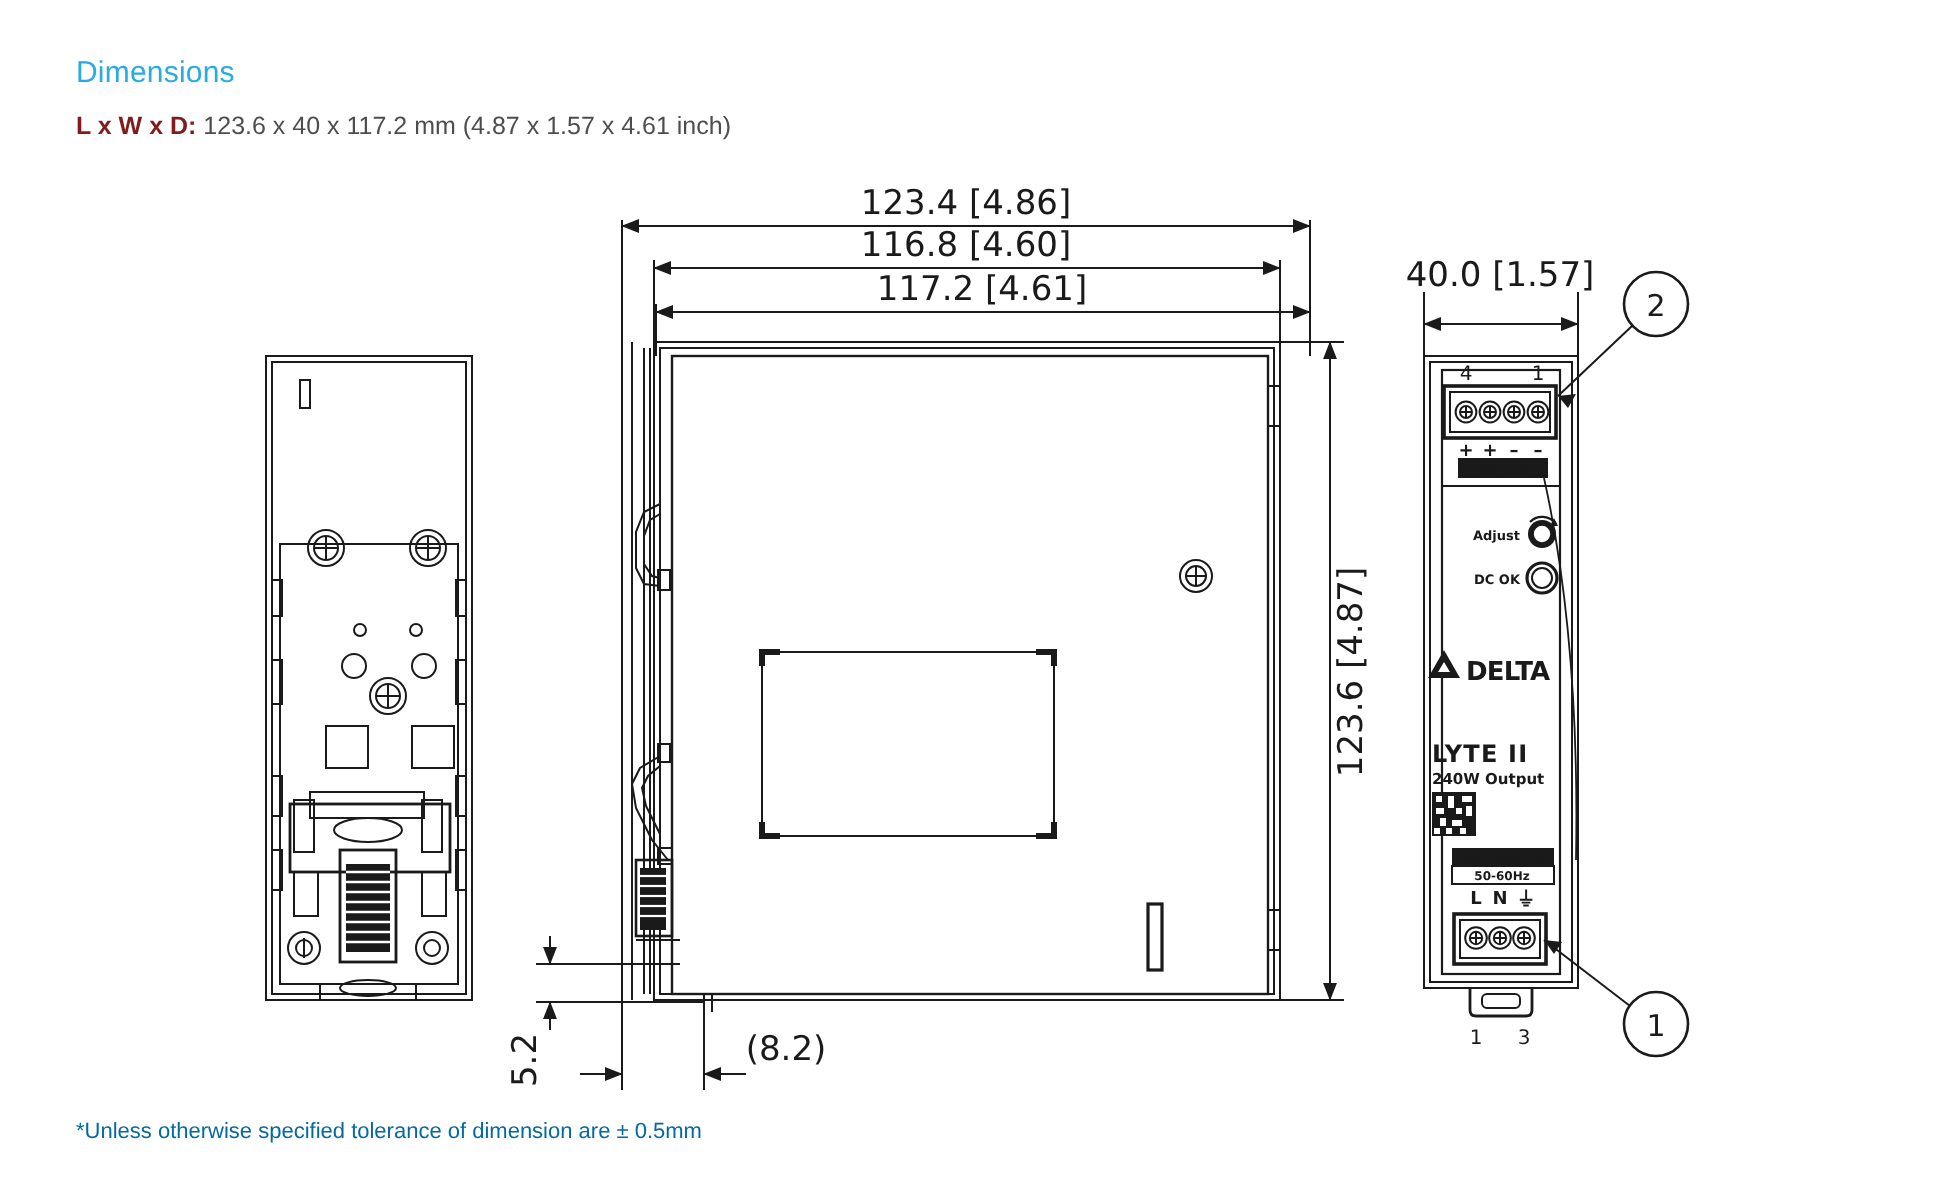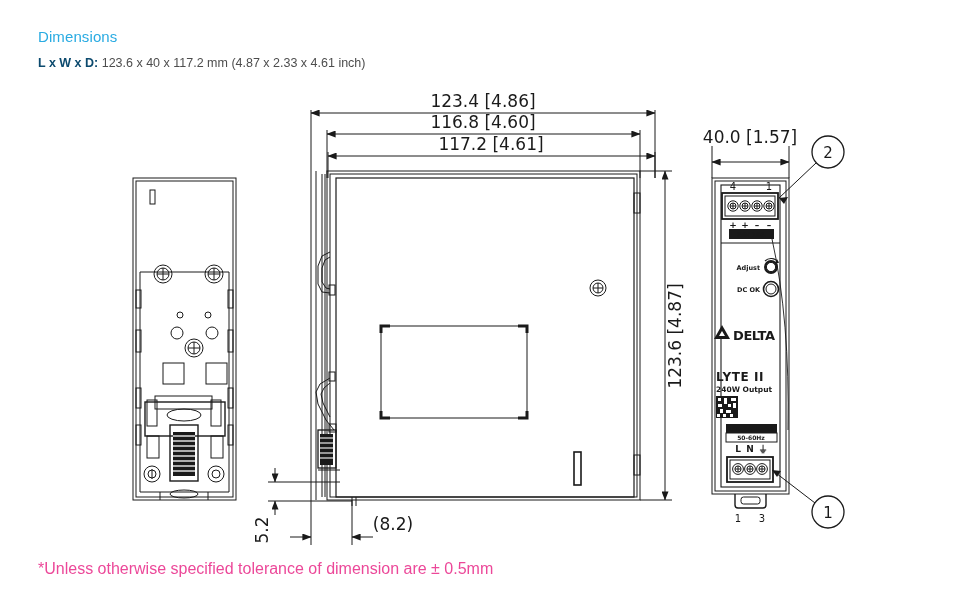--- a/index.html
+++ b/index.html
@@ -16,42 +16,42 @@
     position:absolute;left:38px;top:28px;
     font-size:15px;font-weight:normal;
     color:#29abe2;
     letter-spacing:.1px;
   }
   #subheading{
     position:absolute;left:38px;top:56px;
     font-size:12.5px;color:#4d4d4d;
     white-space:nowrap;
   }
-  #subheading b{font-weight:bold;color:#0c4a6e;}
+  #subheading b{font-weight:bold;color:#7f1d1d;}
   #footnote{
     position:absolute;left:38px;top:560px;
-    font-size:16px;color:#ec4899;white-space:nowrap;
+    font-size:11px;color:#0369a1;white-space:nowrap;
   }
   #drawing{
     position:absolute;left:0;top:0;
     width:980px;height:595px;
     pointer-events:none;
   }
   #drawing text{
     font-family:"DejaVu Sans",sans-serif;
     fill:#1a1a1a;
   }
 </style>
 </head>
 <body>
 
 <div id="heading">Dimensions</div>
 
 <div id="subheading">
-  <b>L x W x D:</b><span> 123.6 x 40 x 117.2 mm (4.87 x 2.33 x 4.61 inch)</span>
+  <b>L x W x D:</b><span> 123.6 x 40 x 117.2 mm (4.87 x 1.57 x 4.61 inch)</span>
 </div>
 
 <svg id="drawing" width="980" height="595" viewBox="0 0 980 595" xmlns="http://www.w3.org/2000/svg">
 
   <defs>
     <marker id="ar" markerWidth="9" markerHeight="7" refX="8.6" refY="3.5" orient="auto" markerUnits="userSpaceOnUse">
       <path d="M0,0 L9,3.5 L0,7 z" fill="#1a1a1a"></path>
     </marker>
     <marker id="arS" markerWidth="9" markerHeight="7" refX="0.4" refY="3.5" orient="auto" markerUnits="userSpaceOnUse">
       <path d="M9,0 L0,3.5 L9,7 z" fill="#1a1a1a"></path>

